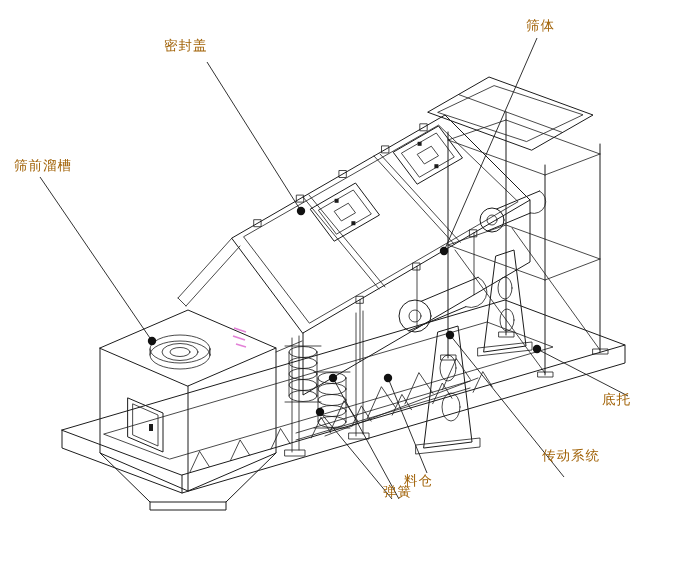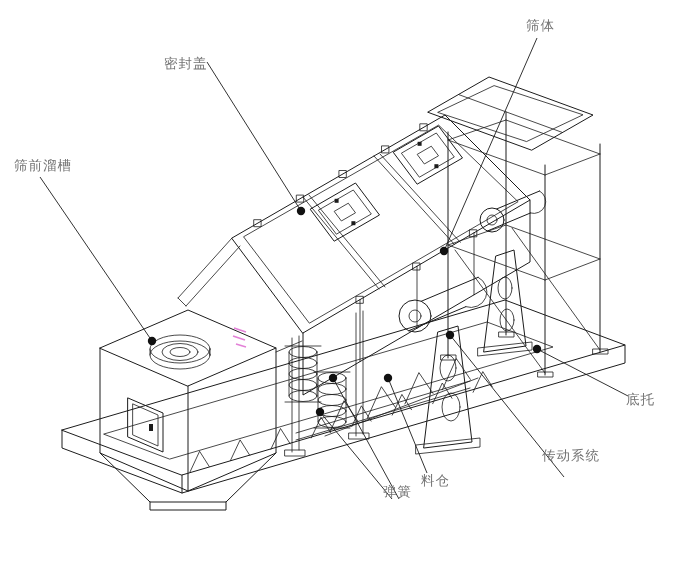--- a/index.html
+++ b/index.html
@@ -5,21 +5,21 @@
   html,body{margin:0;padding:0;background:#ffffff;}
   .stage{position:relative;width:676px;height:562px;background:#fff;overflow:hidden;
          font-family:"Liberation Sans",sans-serif;}
   .stage svg{position:absolute;left:0;top:0;}
   .ln{stroke:#1c1c1c;stroke-width:1;fill:none;stroke-linejoin:round;stroke-linecap:round;}
   .thin{stroke-width:0.8;}
   .filldark{fill:#1c1c1c;stroke:none;}
   .lead{stroke:#1c1c1c;stroke-width:0.9;fill:none;}
   .dot{fill:#111;stroke:none;}
   .wm{stroke:#d957c9;stroke-width:1.6;fill:none;opacity:.75;}
-  .lbl{position:absolute;font-size:13.5px;line-height:16px;color:#737373;
+  .lbl{position:absolute;font-size:13.5px;line-height:16px;color:#a16207;
        letter-spacing:1px;white-space:nowrap;}
 </style>
 </head>
 <body>
 
 <div class="stage">
 
 <svg width="676" height="562" viewBox="0 0 676 562">
 
   <g>
@@ -184,21 +184,21 @@
     <line class="lead" x1="564" y1="477" x2="450" y2="335"></line>
     <circle class="dot" cx="450" cy="335" r="4.2"></circle>
 
     <line class="lead" x1="399" y1="499" x2="333" y2="378"></line>
     <circle class="dot" cx="333" cy="378" r="4.2"></circle>
     <line class="lead" x1="392" y1="499" x2="320" y2="412"></line>
     <circle class="dot" cx="320" cy="412" r="4.2"></circle>
   </g>
 </svg>
 
-  <div class="lbl" style="left:164px;top:56px">密封盖</div>
+  <div class="lbl" style="left:164px;top:38px">密封盖</div>
   <div class="lbl" style="left:526px;top:18px">筛体</div>
   <div class="lbl" style="left:14px;top:158px">筛前溜槽</div>
-  <div class="lbl" style="left:626px;top:392px">底托</div>
-  <div class="lbl" style="left:421px;top:473px">料仓</div>
+  <div class="lbl" style="left:602px;top:392px">底托</div>
+  <div class="lbl" style="left:404px;top:473px">料仓</div>
   <div class="lbl" style="left:542px;top:448px">传动系统</div>
   <div class="lbl" style="left:383px;top:484px">弹簧</div>
 
 </div>
 
 </body></html>

